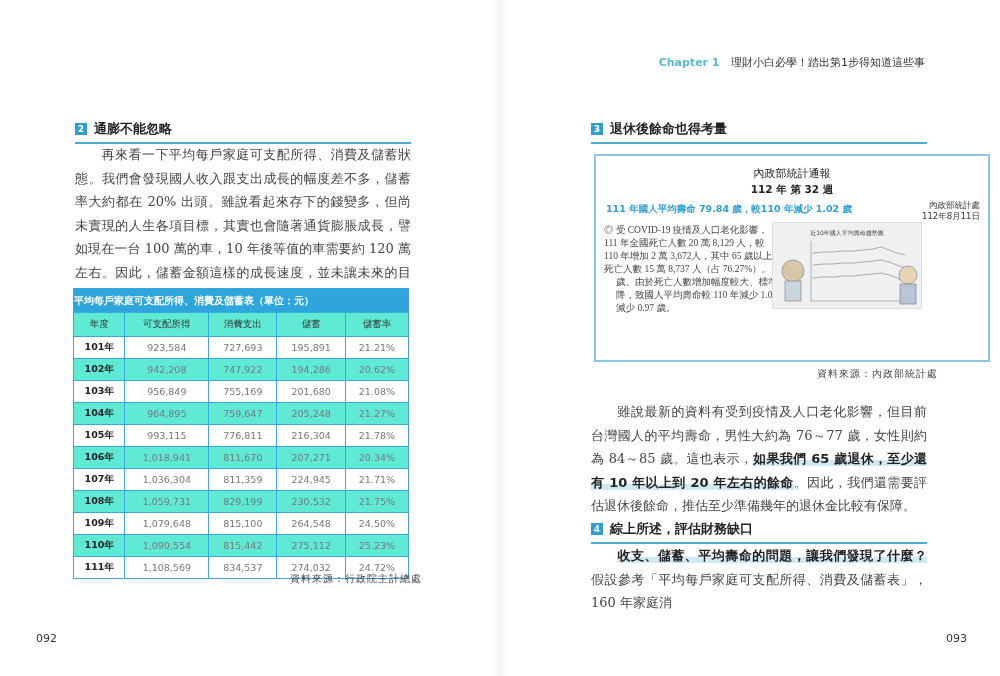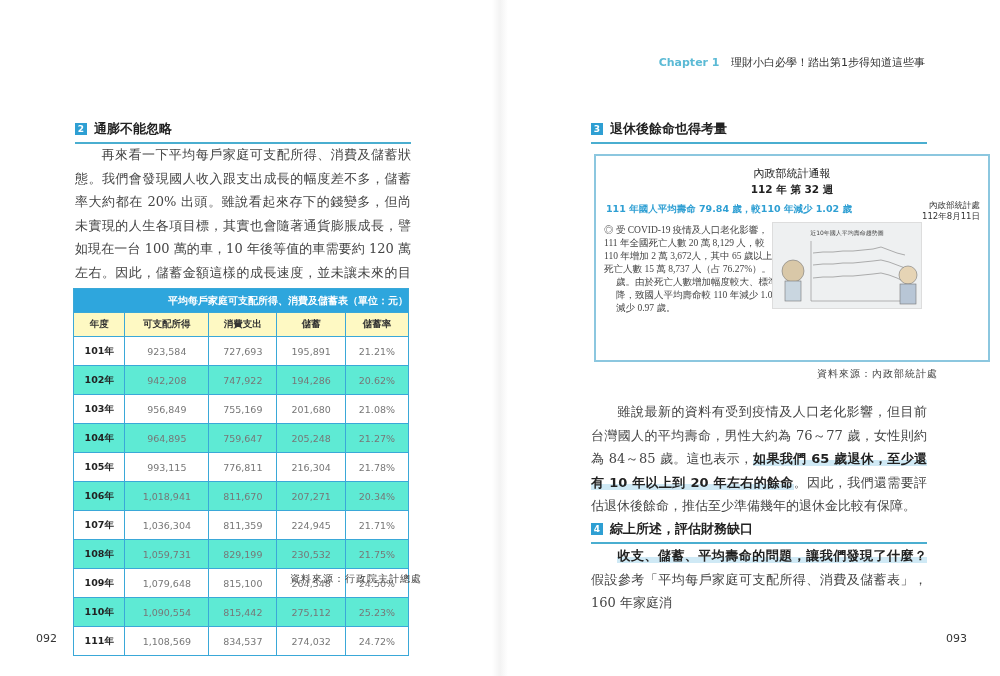--- a/index.html
+++ b/index.html
@@ -18,23 +18,23 @@
   .section-head { position: absolute; display: flex; align-items: center; font-family: "DejaVu Sans", sans-serif; font-size: 13px; font-weight: bold; color: #222; border-bottom: 2px solid #4aaed0; padding-bottom: 4px; }
   .num-badge { display: inline-block; width: 12px; height: 12px; background: #2e9fd3; color: #fff; font-size: 9px; line-height: 12px; text-align: center; margin-right: 7px; font-weight: bold; }
 
   .body-text { position: absolute; font-size: 13px; line-height: 23.5px; color: #444; text-align: justify; }
   .body-text .indent { display: inline-block; width: 26px; }
   .hl { font-family: "DejaVu Sans", sans-serif; font-weight: bold; color: #222; background: linear-gradient(to bottom, transparent 60%, #cfe9f5 60%); }
 
   
   .tbl-wrap { position: absolute; left: 73px; top: 288px; width: 336px; }
   table { width: 100%; border-collapse: collapse; font-family: "DejaVu Sans", sans-serif; font-size: 9.5px; border: 1.5px solid #3aa8d8; }
-  .tbl-title { background: #2ea6dd; color: #fff; font-weight: bold; text-align: right; height: 24px; font-size: 10px; }
-  th { background: #fef9c3; color: #333; font-weight: bold; height: 24px; border: 1px solid #3aa8d8; font-size: 9.5px; }
-  td { height: 29px; text-align: center; border: 1px solid #3aa8d8; color: #777; }
+  .tbl-title { background: #2ea6dd; color: #fff; font-weight: bold; text-align: left; height: 24px; font-size: 10px; }
+  th { background: #5eead4; color: #333; font-weight: normal; height: 24px; border: 1px solid #3aa8d8; font-size: 9.5px; }
+  td { height: 22px; text-align: center; border: 1px solid #3aa8d8; color: #777; }
   td.yr { color: #222; font-weight: bold; }
   tr.alt td { background: #5eead4; }
   .source { position: absolute; font-size: 10px; color: #444; letter-spacing: 1px; }
 
   .page-num { position: absolute; top: 632px; font-family: "DejaVu Sans", sans-serif; font-size: 11px; color: #333; }
 
   
   .info-box { position: absolute; left: 594px; top: 154px; width: 396px; height: 208px; border: 2px solid #8cc7df; background: #fff; font-family: "DejaVu Sans", sans-serif; }
   .ib-title { position: absolute; top: 10px; width: 100%; text-align: center; font-size: 11px; color: #222; }
   .ib-sub { position: absolute; top: 27px; width: 100%; text-align: center; font-size: 10.5px; color: #222; font-weight: bold; }

